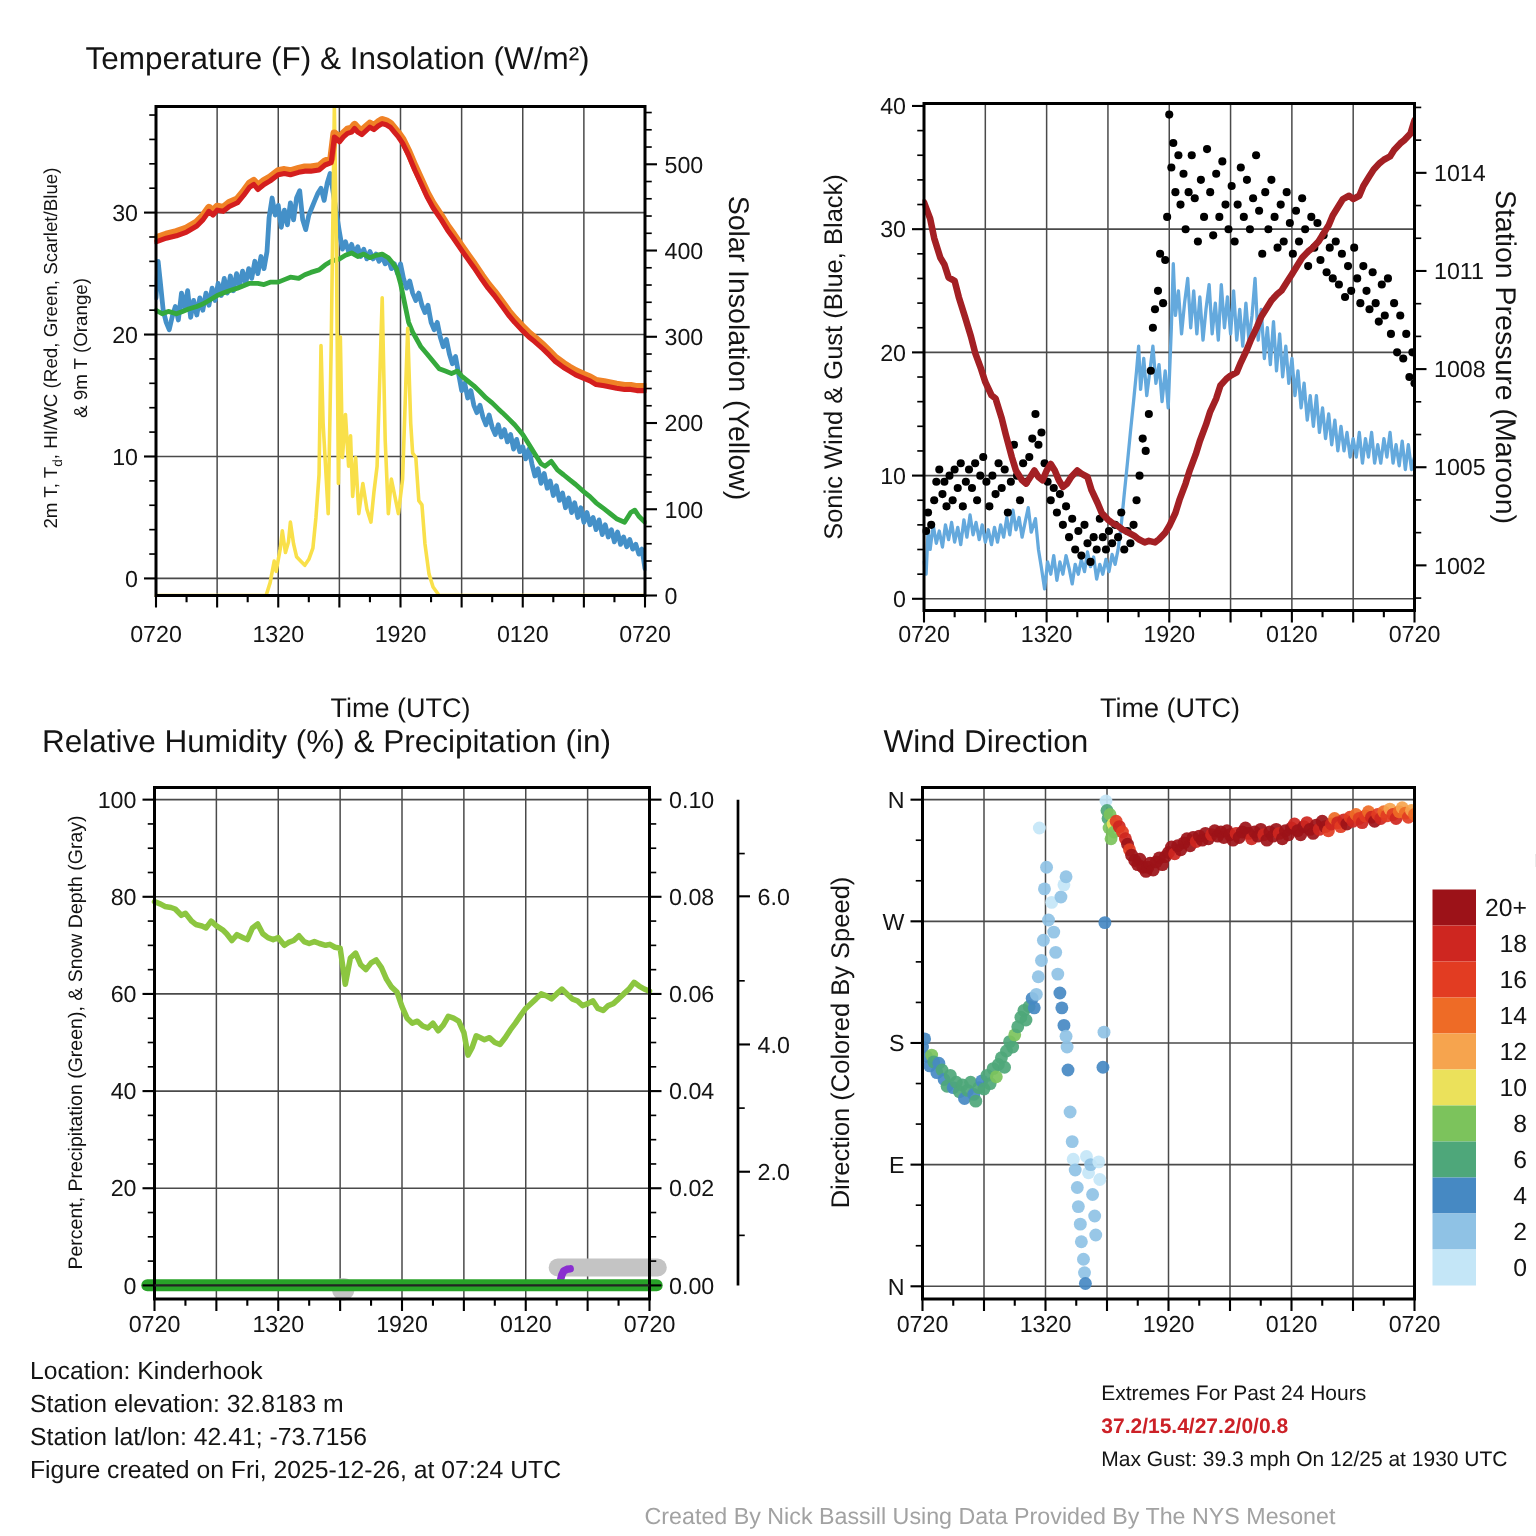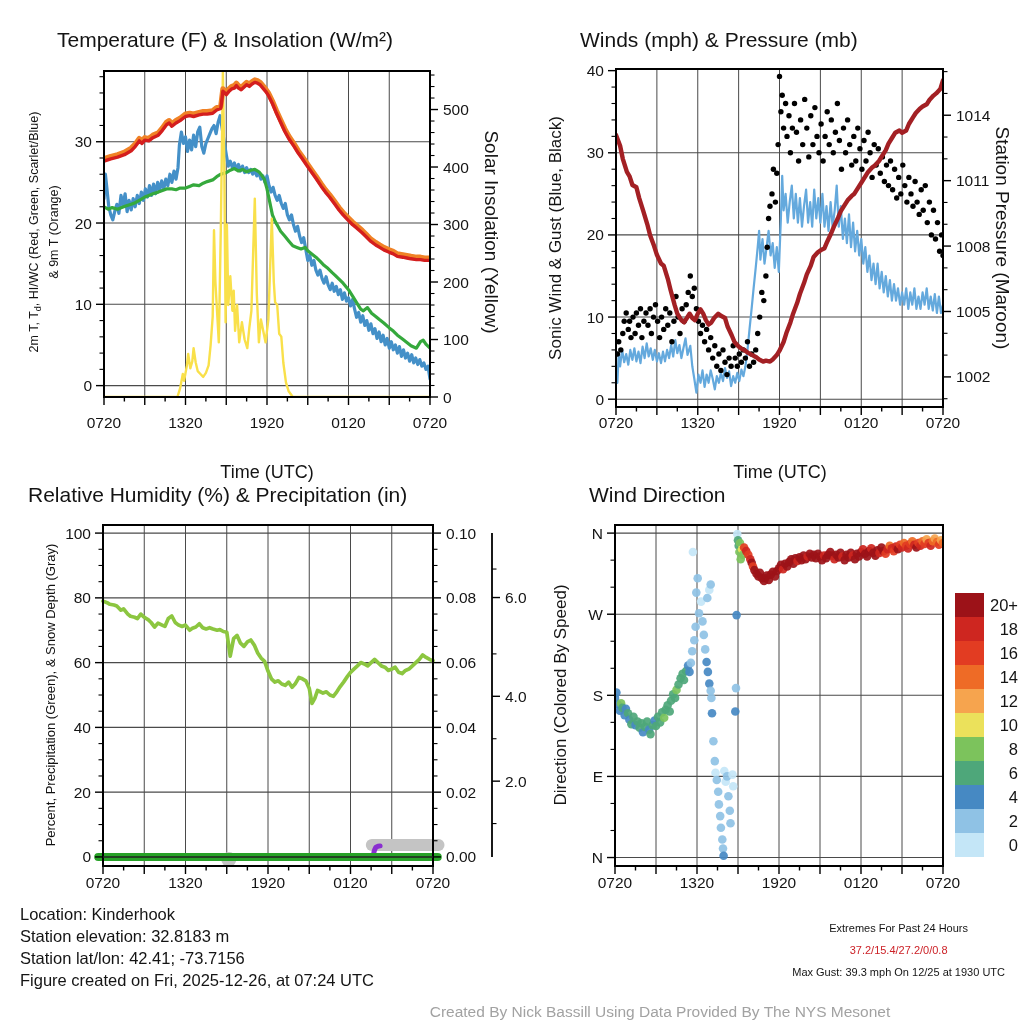--- a/index.html
+++ b/index.html
@@ -10,22 +10,22 @@
   .xlabel{position:absolute;text-align:center;font-size:18px;color:#141414;margin-top:24px;}
   .rot{position:absolute;width:0;height:0;}
   .rot>span{position:absolute;display:block;white-space:nowrap;transform:translate(-50%,-50%) rotate(-90deg);text-align:center;}
   .rot.cw>span{transform:translate(-50%,-50%) rotate(90deg);}
   .lab-small{font-size:12.5px;line-height:15px;color:#141414;}
   .lab-med{font-size:17px;color:#141414;}
   .lab-big{font-size:19px;color:#141414;}
   sub{font-size:9px;}
   #legend-title{position:absolute;font-size:16px;text-align:right;color:#141414;}
   .footer-left{position:absolute;left:20px;top:903px;font-size:16.5px;line-height:22px;color:#141414;}
-  .footer-right{position:absolute;right:19px;top:917px;font-size:11px;line-height:22px;color:#141414;text-align:center;}
-  .extremes-red{color:#cc2127;font-weight:normal;}
+  .footer-right{position:absolute;right:19px;top:917px;font-size:14px;line-height:22px;color:#141414;text-align:left;}
+  .extremes-red{color:#cc2127;font-weight:bold;}
   .credit{position:absolute;left:280px;width:760px;top:1003px;text-align:center;font-size:15.5px;color:#a2a2a2;}
   svg text{font-family:"Liberation Sans", sans-serif;fill:#141414;}
 </style>
 </head>
 <body>
 
 <div id="canvas">
   <svg id="chart-svg" width="1024" height="1024">
       <defs>
         <clipPath id="clip-temp">
@@ -871,21 +871,20 @@
           <text x="1018" y="802.5" text-anchor="end" font-size="16.5">4</text>
           <rect x="955" y="809" width="29" height="24" fill="#8fc2e5"></rect>
           <text x="1018" y="826.5" text-anchor="end" font-size="16.5">2</text>
           <rect x="955" y="833" width="29" height="24" fill="#c4e6f7"></rect>
           <text x="1018" y="850.5" text-anchor="end" font-size="16.5">0</text>
         </g>
       </g>
     </svg>
 
   <div class="title" style="left:57px;width:420px;top:28px;">Temperature (F) &amp; Insolation (W/m²)</div>
-  <div class="title" style="left:580px;width:400px;top:28px;">Winds (mph) &amp; Pressure (mb)</div>
   <div class="title" style="left:28px;width:470px;top:483px;">Relative Humidity (%) &amp; Precipitation (in)</div>
   <div class="title" style="left:589px;width:380px;top:483px;">Wind Direction</div>
 
   <div class="xlabel" style="left:177px;width:180px;top:438px;">Time (UTC)</div>
   <div class="xlabel" style="left:690px;width:180px;top:438px;">Time (UTC)</div>
 
   <div class="rot" style="left:44px;top:232px;">
     <span class="lab-small" style="text-align:center;">
       <span>2m T, T</span><sub>d</sub><span>, HI/WC (Red, Green, Scarlet/Blue)</span><br>
       <span>&amp; 9m T (Orange)</span>

